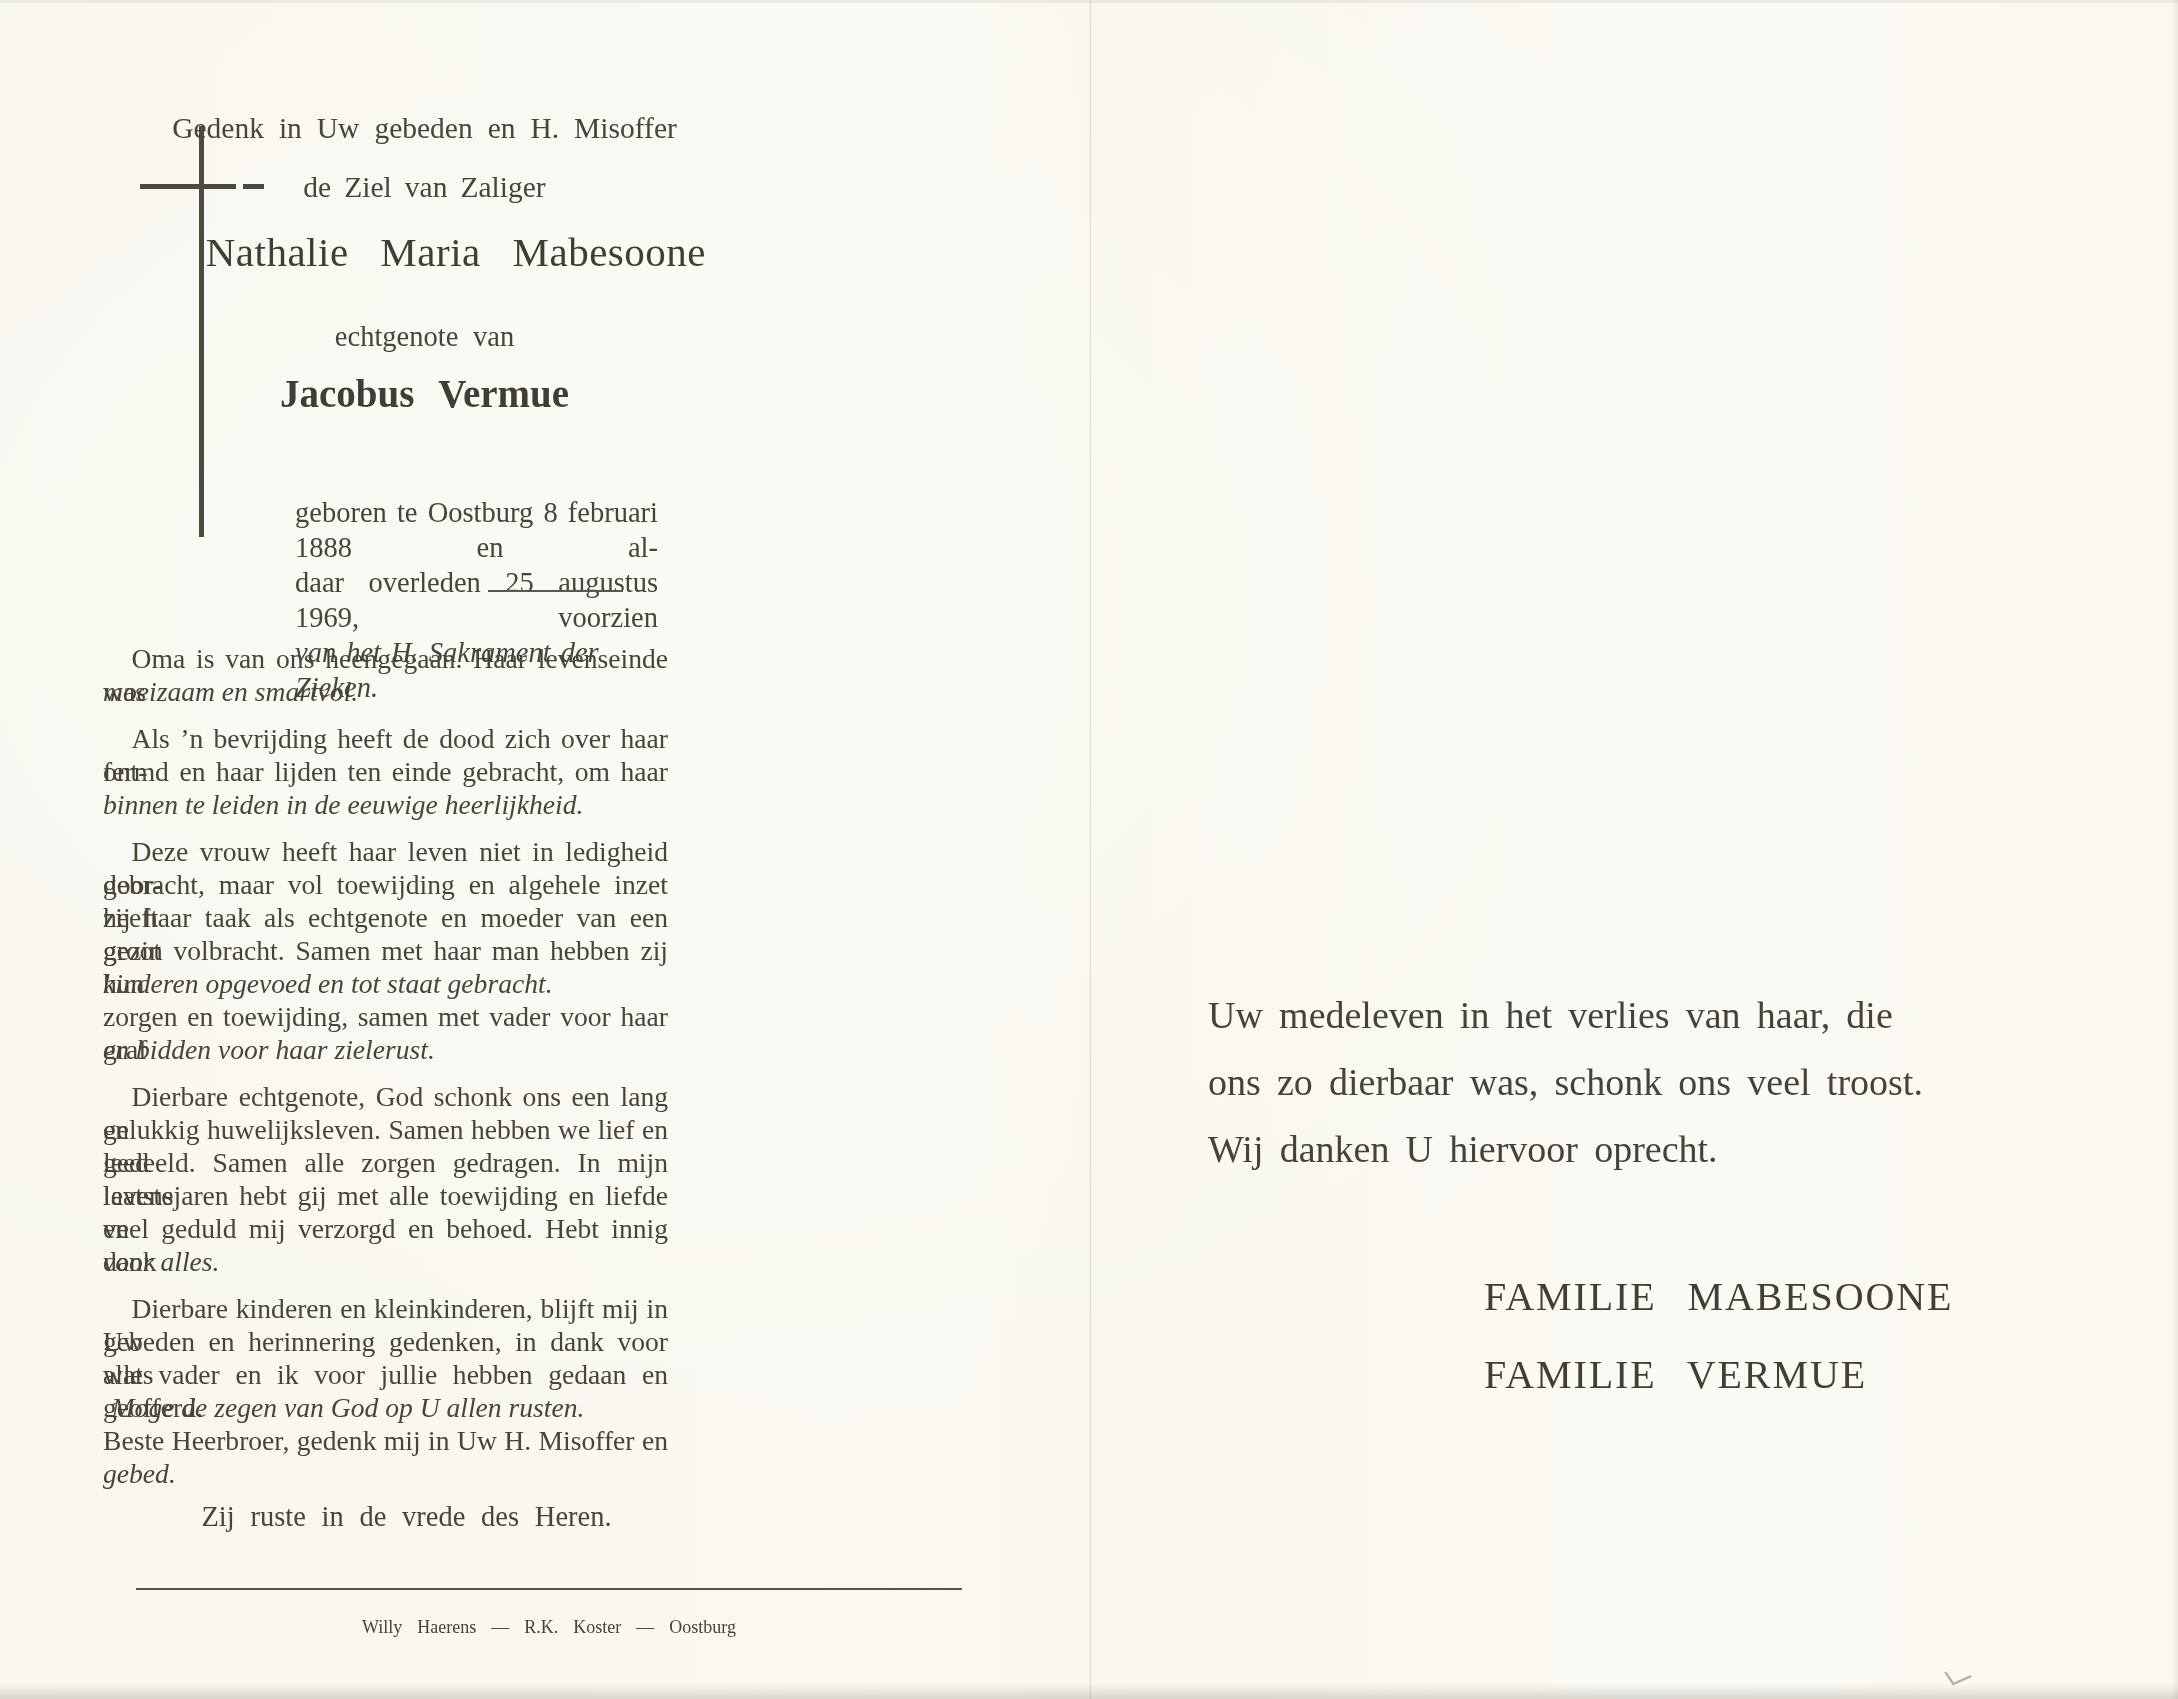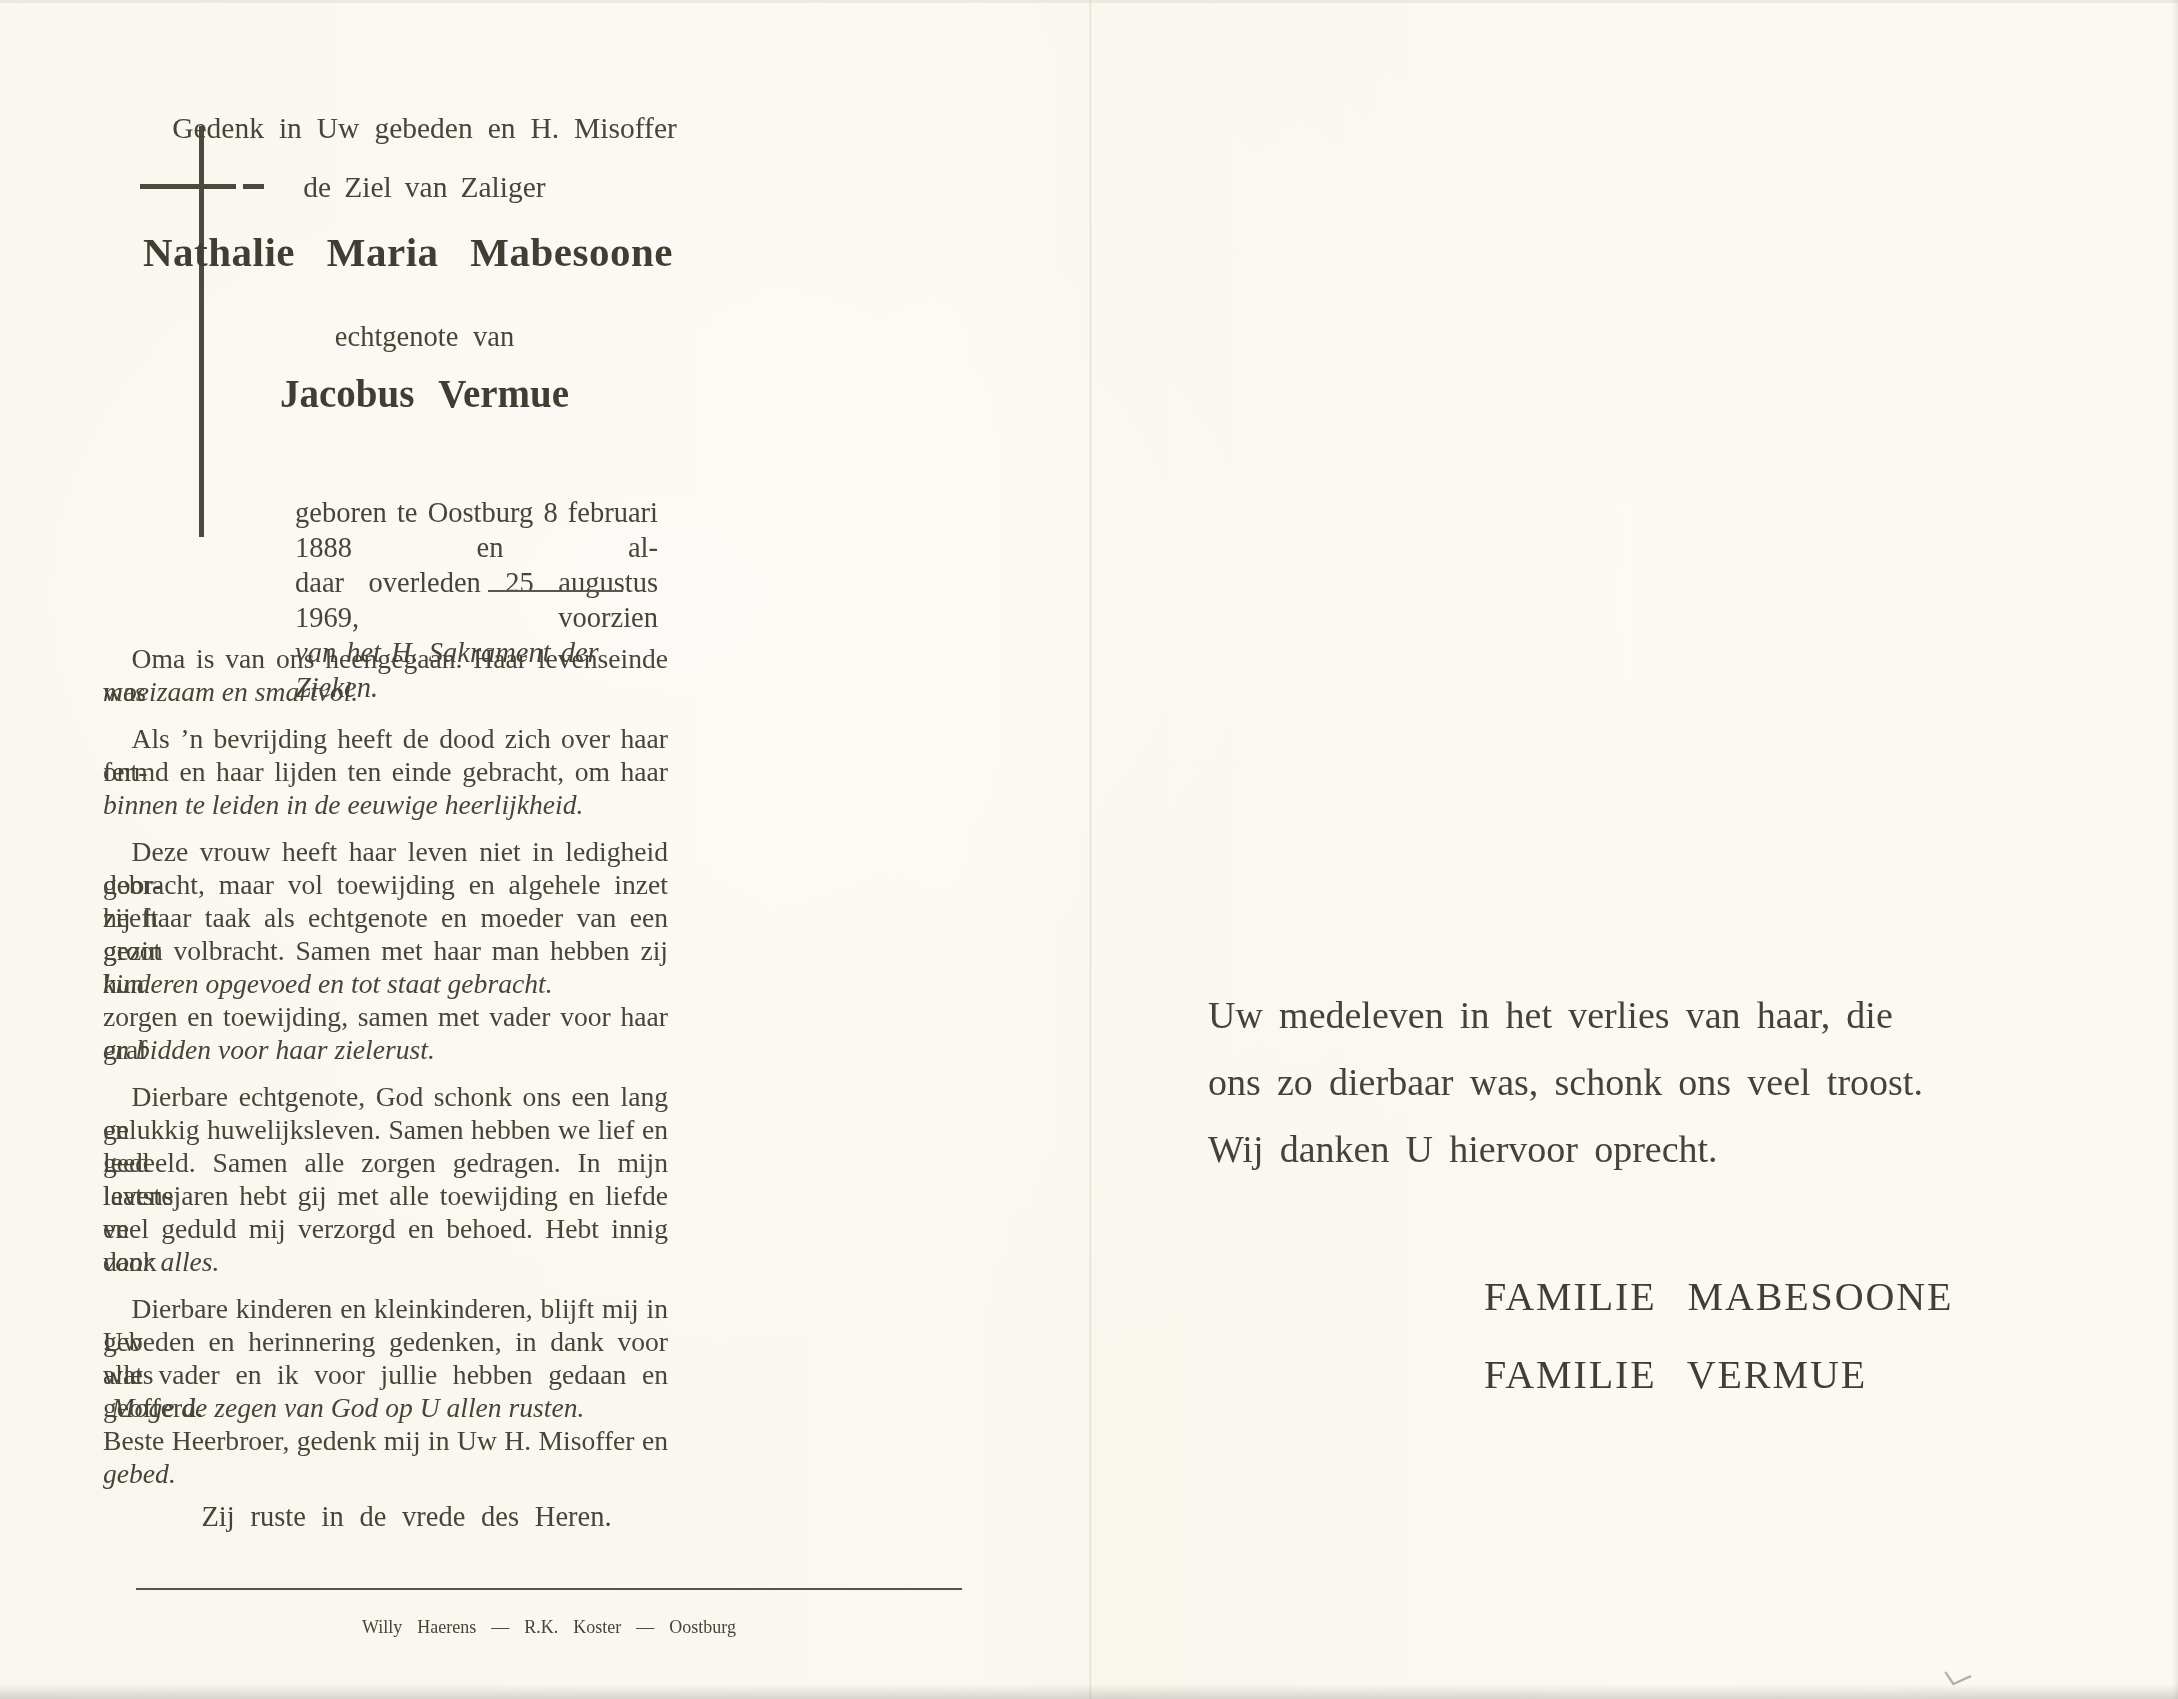--- a/index.html
+++ b/index.html
@@ -31,21 +31,21 @@
 
   
   .cross-v { left: 199px; top: 126px; width: 4.8px; height: 411px; background: #4c4a3f; }
   .cross-h { left: 140px; top: 184px; width: 124px; height: 4.8px;
     background: linear-gradient(90deg, #4c4a3f 0 96px, rgba(0,0,0,0) 96px 103px, #4c4a3f 103px 124px); }
 
   
   .h-line  { left: 143px; width: 563px; text-align: center; font-size: 29.5px; word-spacing: 7.6px; white-space: nowrap; }
   .hl1 { top: 112px; }
   .hl2 { top: 171px; word-spacing: 5.7px; }
-  .name   { left: 143px; top: 228px; width: 563px; text-align: left; font-size: 41px; font-weight: 700;
+  .name   { left: 143px; top: 228px; width: 563px; text-align: right; font-size: 41px; font-weight: 400;
             word-spacing: 21px; letter-spacing: 0.5px; color: #403e33; white-space: nowrap; }
   .rel    { left: 143px; top: 321px; width: 563px; text-align: center; font-size: 28.5px; word-spacing: 7.6px; }
   .spouse { left: 143px; top: 371px; width: 563px; text-align: center; font-size: 39px; font-weight: 700;
             word-spacing: 15px; color: #403e33; white-space: nowrap; }
 
   .vitals { left: 295px; top: 447px; width: 363px; font-size: 28.5px; line-height: 35px; word-spacing: 2.9px; margin-top: 48px; }
   .vitals .jl, .body-block .jl { text-align: justify; text-align-last: justify; }
   .ll { text-align: left; font-style: italic; }
 
   .rule-short { left: 488px; top: 590px; width: 135px; height: 1.9px; background: #5a584c; }

